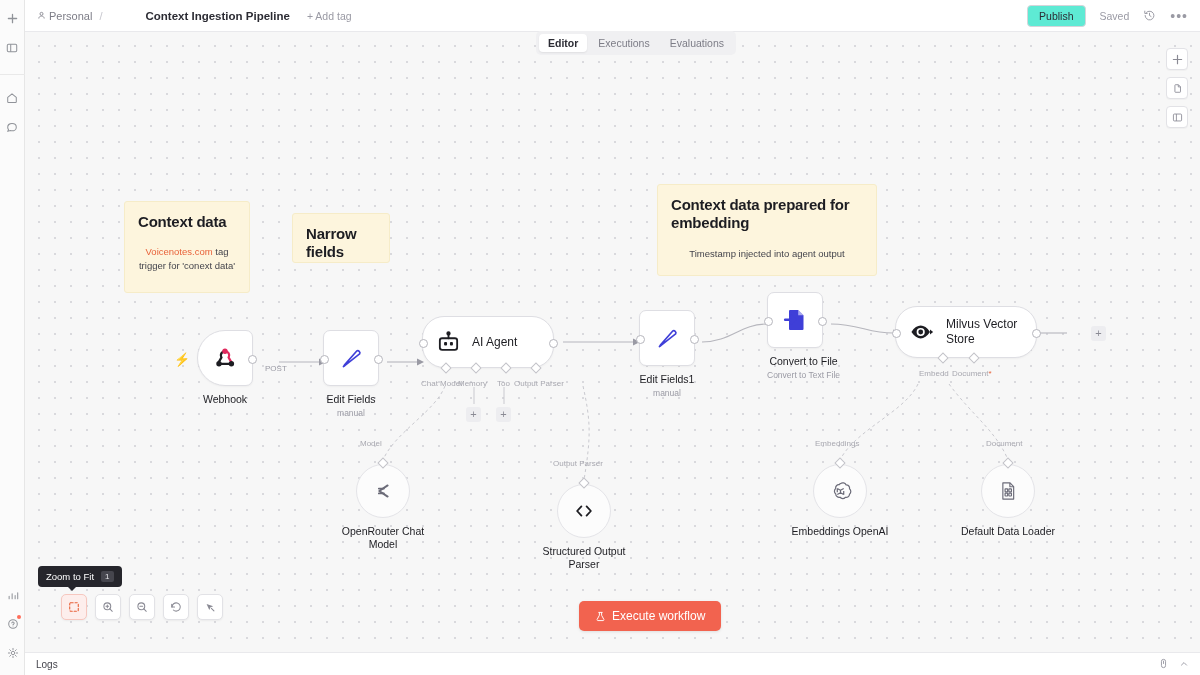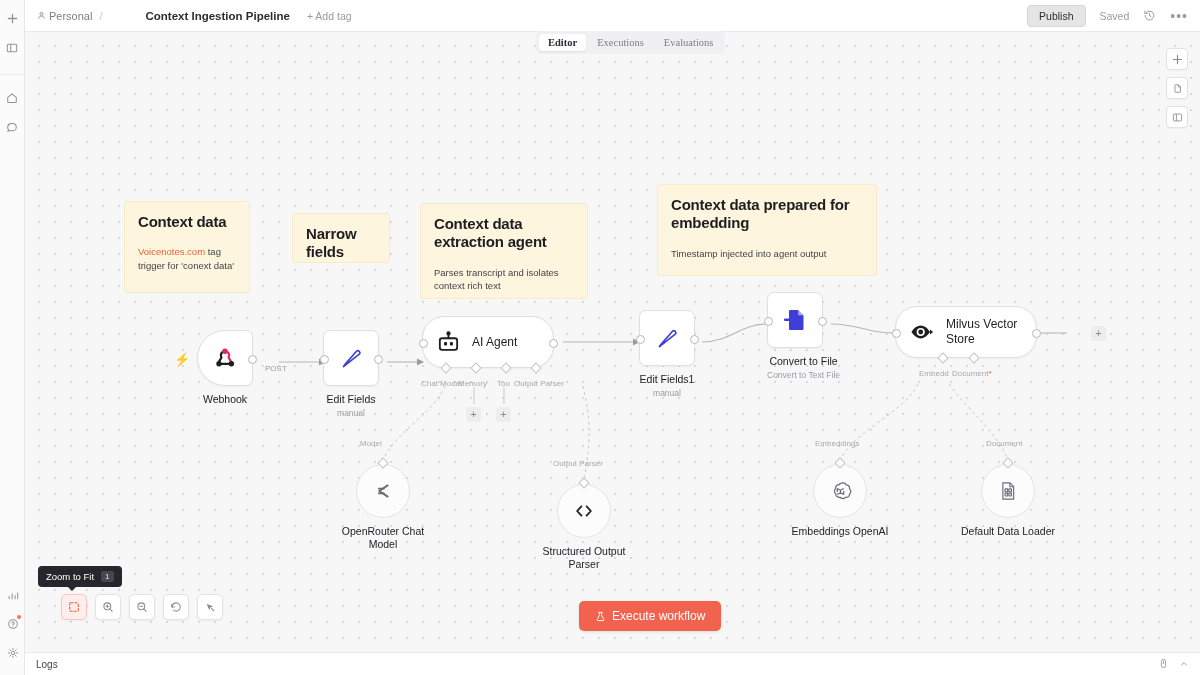--- a/index.html
+++ b/index.html
@@ -38,32 +38,32 @@
     background: #fff; border-bottom: 1px solid #e9e9ec;
     display: flex; align-items: center; padding: 0 12px;
   }
   .crumb { display: flex; align-items: center; gap: 5px; font-size: 11px; }
   .crumb-personal { color: #7d7d87; display: flex; align-items: center; gap: 3px; }
   .crumb-sep { color: #c8c8cf; margin: 0 2px; }
   .crumb-title { color: #2c2c34; font-weight: 600; font-size: 11.5px; padding-left: 36px; }
   .add-tag { color: #9a9aa4; font-size: 10.5px; margin-left: 12px; }
   .topbar-right { margin-left: auto; display: flex; align-items: center; gap: 14px; }
   .publish-btn {
-    border: 1px solid #d5d5da; border-radius: 4px; background: #e5e5e5;
+    border: 1px solid #d5d5da; border-radius: 4px; background: #5eead4;
     font-size: 10.5px; color: #2c2c34; padding: 4px 11px; font-weight: 500;
   }
   .saved-txt { font-size: 10.5px; color: #9a9aa4; }
   .ico-btn { color: #9a9aa4; display:flex; align-items:center; }
   .dots { font-size: 14px; color: #9a9aa4; letter-spacing: 1px; line-height: 8px; }
 
   
   .tabs {
     position: absolute; left: 536px; top: 31px; z-index: 6;
     background: #f0f0f2; border-radius: 5px; padding: 3px;
-    display: flex; gap: 2px; font-family: Liberation Serif, serif;
+    display: flex; gap: 2px;
   }
   .tab { font-size: 10.5px; color: #7d7d87; padding: 3px 9px; border-radius: 4px; }
   .tab.active { background: #fff; color: #2c2c34; font-weight: 600;
                 box-shadow: 0 1px 2px rgba(0,0,0,.07); }
 
   
   .canvas {
     position: absolute; left: 25px; top: 32px; width: 1175px; height: 620px;
     background-color: #f7f7f7;
     background-image: radial-gradient(#d9d9dd 1px, transparent 1px);
@@ -79,21 +79,21 @@
     color: #8a8a94; box-shadow: 0 1px 1px rgba(0,0,0,.03);
   }
 
   
   .sticky {
     position: absolute; background: #fdf5dd; border: 1px solid #f6ecc8;
     border-radius: 3px; padding: 11px 13px;
   }
   .sticky h3 { font-size: 15px; font-weight: 700; color: #1d1d22; line-height: 1.22;
                letter-spacing: -.2px; }
-  .sticky p { font-size: 9.5px; color: #44444c; line-height: 1.45; margin-top: 14px; }
+  .sticky p { font-size: 9.5px; color: #44444c; line-height: 1.45; margin-top: 14px; text-align: center; }
   .sticky .lnk { color: #e8623a; }
 
   
   .node { position: absolute; }
   .nbox {
     background: #fff; border: 1px solid #dedee3; border-radius: 7px;
     box-shadow: 0 1px 2px rgba(0,0,0,.04);
     display: flex; align-items: center; position: relative;
   }
   .nbox.sq { width: 56px; height: 56px; justify-content: center; }
@@ -278,26 +278,20 @@
     <div class="sticky" style="left:99px; top:169px; width:126px; height:92px;">
       <h3>Context data</h3>
       <p><span class="lnk">Voicenotes.com</span><span> tag trigger for 'conext data'</span></p>
     </div>
 
     <div class="sticky" style="left:267px; top:181px; width:98px; height:50px;">
       <h3>Narrow
 fields</h3>
     </div>
 
-    <div class="sticky" style="left:395px; top:171px; width:168px; height:96px;">
-      <h3>Context data
-extraction agent</h3>
-      <p style="white-space:pre-line">Parses transcript and isolates
-context rich text</p>
-    </div>
 
     <div class="sticky" style="left:632px; top:152px; width:220px; height:92px;">
       <h3>Context data prepared for
 embedding</h3>
       <p>Timestamp injected into agent output</p>
     </div>
 
 
     <svg style="position:absolute; left:0; top:0; width:1175px; height:620px; pointer-events:none;">
 

